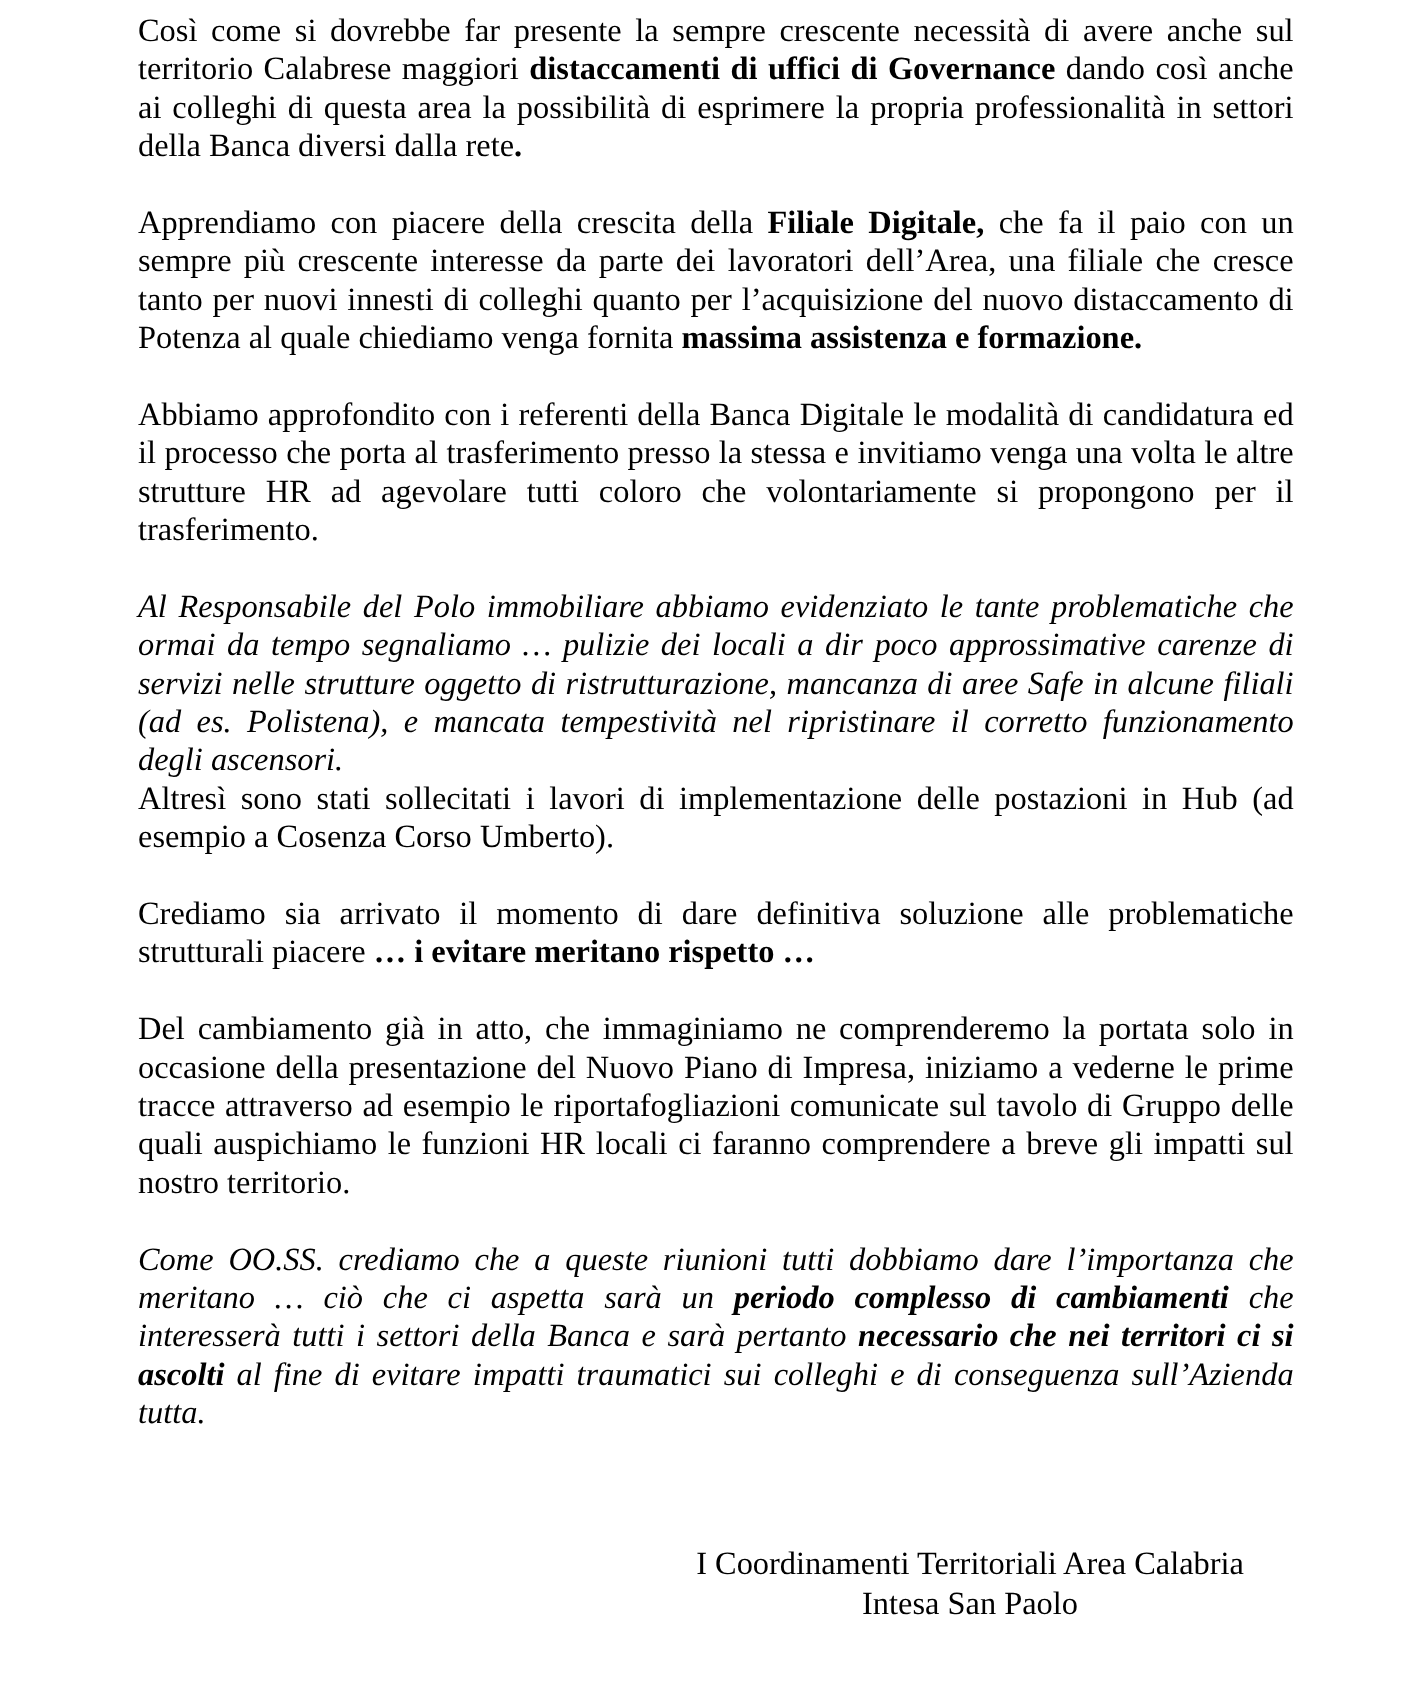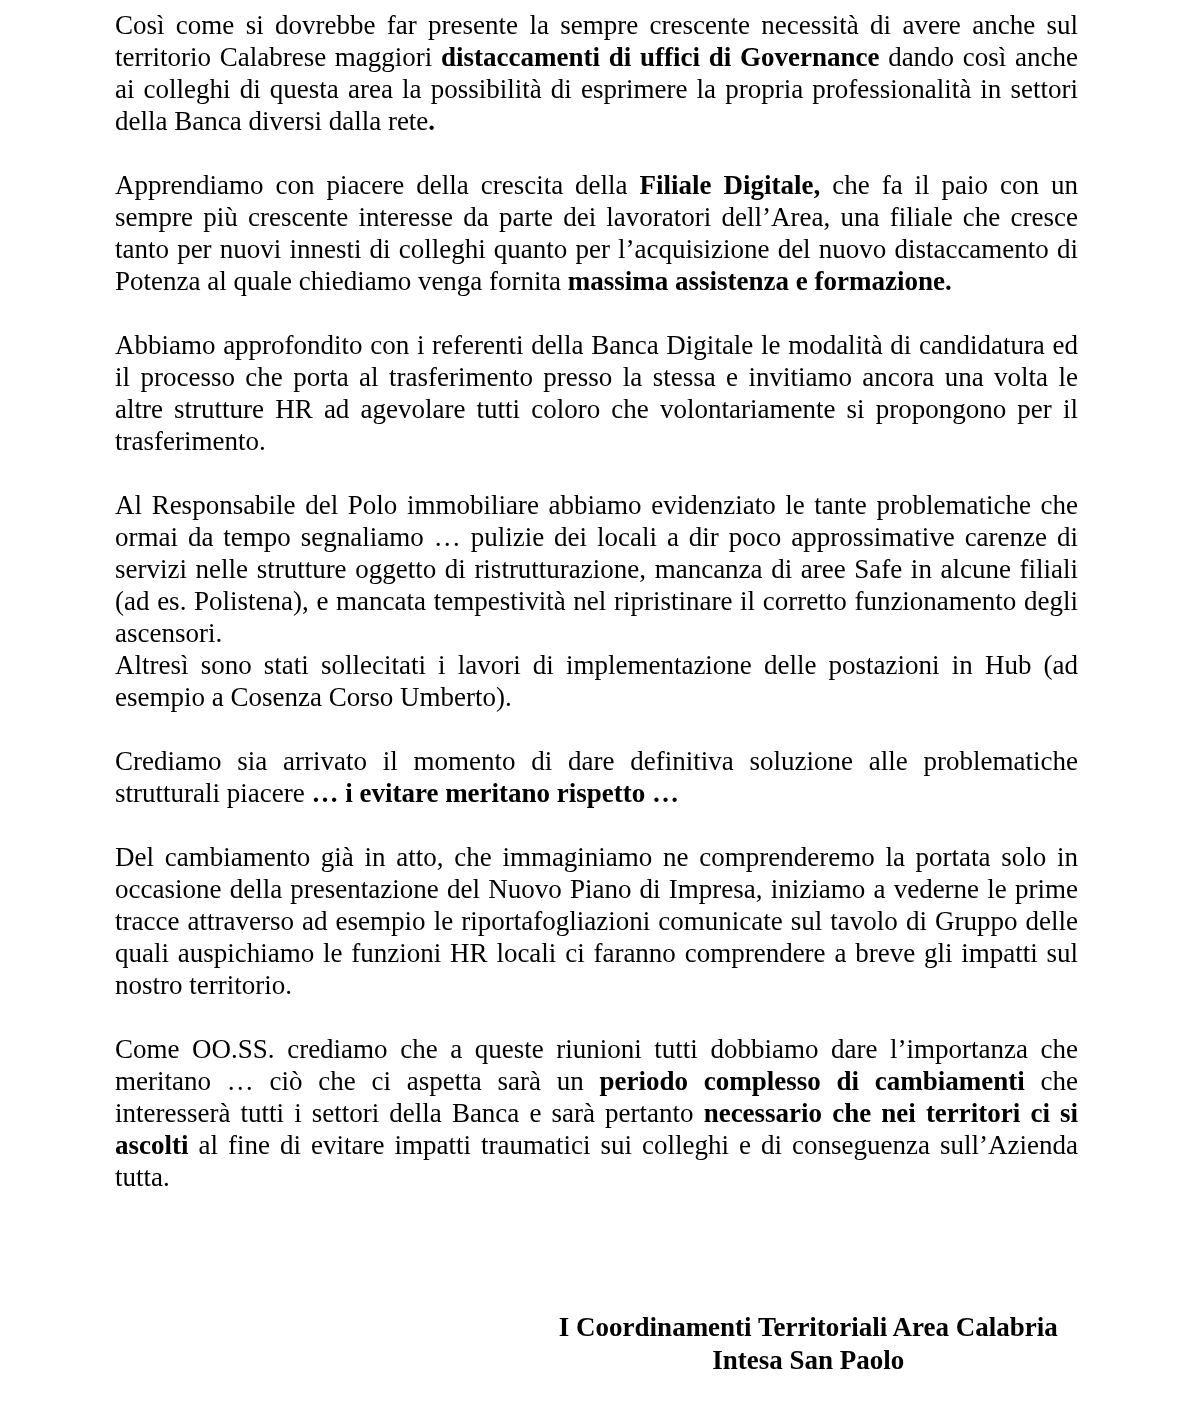--- a/index.html
+++ b/index.html
@@ -9,40 +9,40 @@
     box-sizing: border-box;
     padding: 9px 112px 0 115px;
     background: #ffffff;
     color: #000000;
     font-family: "Liberation Serif", "DejaVu Serif", serif;
     font-size: 27px;
     line-height: 32px;
     text-align: justify;
   }
   .para { margin: 0 0 32px 0; }
-  .para.tight { margin-bottom: 0; }
+  .para.tight { margin-bottom: 0; font-style: italic; }
   .b { font-weight: 700; }
   .date-line { margin: 0; text-align: left; }
   .signature {
-    margin: 118px 0 0 44%;
+    margin: 94px 0 0 44%;
     text-align: center;
-    font-weight: 700;
+    font-weight: 400;
     line-height: 33px;
   }
 </style>
 </head>
 <body>
 
 <div class="page">
 
   <p class="para"><span>Così come si dovrebbe far presente la sempre crescente necessità di avere anche sul territorio Calabrese maggiori </span><span class="b">distaccamenti di uffici di Governance</span><span> dando così anche ai colleghi di questa area la possibilità di esprimere la propria professionalità in settori della Banca diversi dalla rete</span><span class="b">.</span></p>
 
   <p class="para"><span>Apprendiamo con piacere della crescita della </span><span class="b">Filiale Digitale,</span><span> che fa il paio con un sempre più crescente interesse da parte dei lavoratori dell’Area, una filiale che cresce tanto per nuovi innesti di colleghi quanto per l’acquisizione del nuovo distaccamento di Potenza al quale chiediamo venga fornita </span><span class="b">massima assistenza e formazione.</span></p>
 
-  <p class="para"><span>Abbiamo approfondito con i referenti della Banca Digitale le modalità di candidatura ed il processo che porta al trasferimento presso la stessa e invitiamo ancora una volta le altre strutture HR ad agevolare tutti coloro che volontariamente si propongono per il trasferimento.</span></p>
+  <p class="para"><span>Abbiamo approfondito con i referenti della Banca Digitale le modalità di candidatura ed il processo che porta al trasferimento presso la stessa e invitiamo venga una volta le altre strutture HR ad agevolare tutti coloro che volontariamente si propongono per il trasferimento.</span></p>
 
   <p class="para tight"><span>Al Responsabile del Polo immobiliare abbiamo evidenziato le tante problematiche che ormai da tempo segnaliamo … pulizie dei locali a dir poco approssimative carenze di servizi nelle strutture oggetto di ristrutturazione, mancanza di aree Safe in alcune filiali (ad es. Polistena), e mancata tempestività nel ripristinare il corretto funzionamento degli ascensori.</span></p>
 
   <p class="para"><span>Altresì sono stati sollecitati i lavori di implementazione delle postazioni in Hub (ad esempio a Cosenza Corso Umberto).</span></p>
 
   <p class="para"><span>Crediamo sia arrivato il momento di dare definitiva soluzione alle problematiche strutturali piacere </span><span class="b">… i evitare meritano rispetto …</span></p>
 
   <p class="para"><span>Del cambiamento già in atto, che immaginiamo ne comprenderemo la portata solo in occasione della presentazione del Nuovo Piano di Impresa, iniziamo a vederne le prime tracce attraverso ad esempio le riportafogliazioni comunicate sul tavolo di Gruppo delle quali auspichiamo le funzioni HR locali ci faranno comprendere a breve gli impatti sul nostro territorio.</span></p>
 
   <p class="para tight"><span>Come OO.SS. crediamo che a queste riunioni tutti dobbiamo dare l’importanza che meritano … ciò che ci aspetta sarà un </span><span class="b">periodo complesso di cambiamenti</span><span> che interesserà tutti i settori della Banca e sarà pertanto </span><span class="b">necessario che nei territori ci si ascolti</span><span> al fine di evitare impatti traumatici sui colleghi e di conseguenza sull’Azienda tutta.</span></p>

